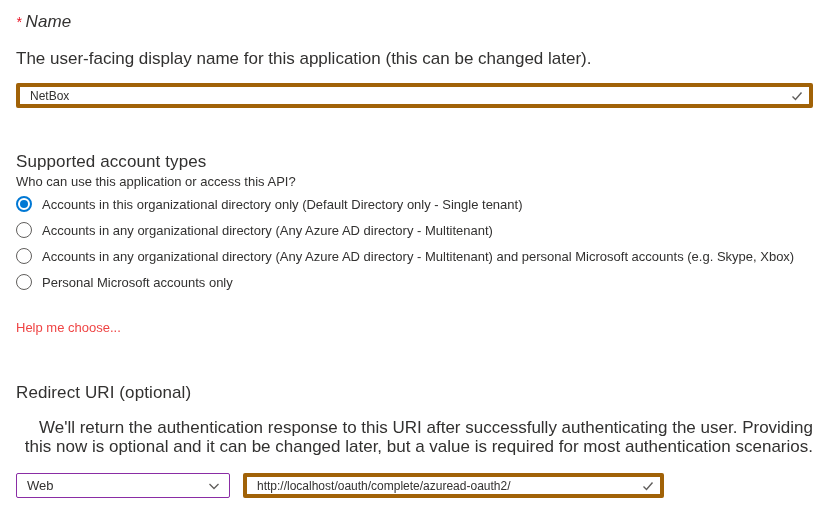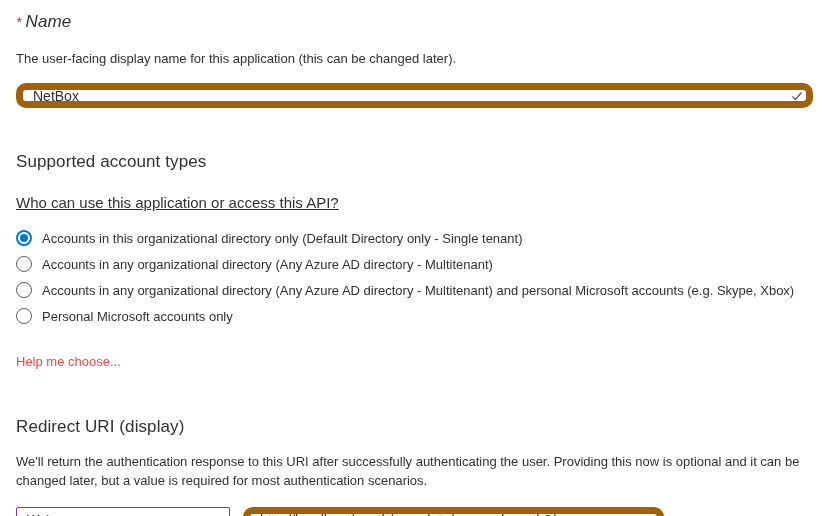--- a/index.html
+++ b/index.html
@@ -14,58 +14,58 @@
 
   .section-title {
     font-size: 17px;
     font-weight: 400;
     color: #323130;
     letter-spacing: 0.1px;
   }
   .required-marker { color: #e81123; margin-right: 4px; font-size: 14px; }
 
   .desc {
-    font-size: 13px;
+    font-size: 17px;
     color: #323130;
     line-height: 19px;
   }
 
   
   .name-title-row { margin-top: 1px; font-style: italic; }
   .name-desc { margin-top: 17px; }
   .field-wrap {
     position: relative;
     margin-top: 15px;
     height: 25px;
   }
   .text-input {
     width: 100%;
     height: 25px;
-    border: 7px solid #a16207;
-    border-radius: 10px;
+    border: 4px solid #a16207;
+    border-radius: 2px;
     font-family: "Liberation Sans", "DejaVu Sans", sans-serif;
-    font-size: 14px;
+    font-size: 12px;
     color: #323130;
     padding: 0 28px 0 10px;
     outline: none;
     background: #fff;
   }
   .valid-icon {
     position: absolute;
     right: 9px; top: 50%;
     transform: translateY(-50%);
     width: 14px; height: 14px;
     display: flex; align-items: center; justify-content: center;
     pointer-events: none;
   }
 
   
   .accounts-title { margin-top: 44px; }
-  .question { margin-top: 21px; font-size: 15px; text-decoration: underline; }
-  .radio-list { margin-top: 13px; }
+  .question { font-size: 13px; }
+  .radio-list { }
   .radio-row {
     display: flex;
     align-items: center;
     height: 26px;
     cursor: pointer;
   }
   .radio-circle {
     width: 16px; height: 16px;
     border-radius: 50%;
     border: 1px solid #605e5c;
@@ -95,21 +95,21 @@
     display: inline-block;
     margin-top: 25px;
     font-size: 13px;
     color: #ef4444;
     text-decoration: none;
     cursor: pointer;
   }
 
   
   .redirect-title { margin-top: 47px; }
-  .redirect-desc { margin-top: 15px; max-width: 801px; }
+  .redirect-desc { margin-top: 15px; max-width: 801px; text-align: right; }
   .uri-row {
     margin-top: 17px;
     display: flex;
     align-items: center;
   }
   .platform-select {
     position: relative;
     width: 214px;
     height: 25px;
     border: 1px solid #8a2da5;
@@ -177,21 +177,21 @@
     </div>
     <div class="radio-row" aria-checked="false">
       <span class="radio-circle"></span>
       <span class="radio-label">Personal Microsoft accounts only</span>
     </div>
   </div>
 
   <a class="help-link">Help me choose...</a>
 
   
-  <div class="section-title redirect-title">Redirect URI (display)</div>
+  <div class="section-title redirect-title">Redirect URI (optional)</div>
   <div class="desc redirect-desc">We'll return the authentication response to this URI after successfully authenticating the user. Providing this now is optional and it can be changed later, but a value is required for most authentication scenarios.</div>
 
   <div class="uri-row">
     <div class="platform-select">
       <span>Web</span>
       <span class="chevron-wrap">
         <svg width="14" height="14" viewBox="0 0 14 14">
             <polyline points="2.5,5 7,9.5 11.5,5" fill="none" stroke="#605e5c" stroke-width="1.3"></polyline>
           </svg>
       </span>

